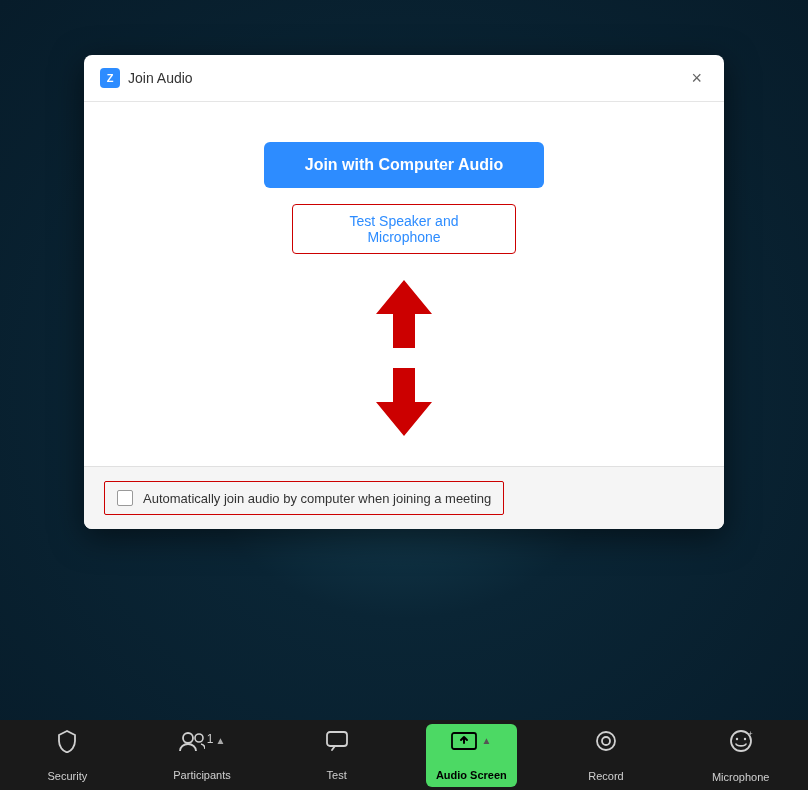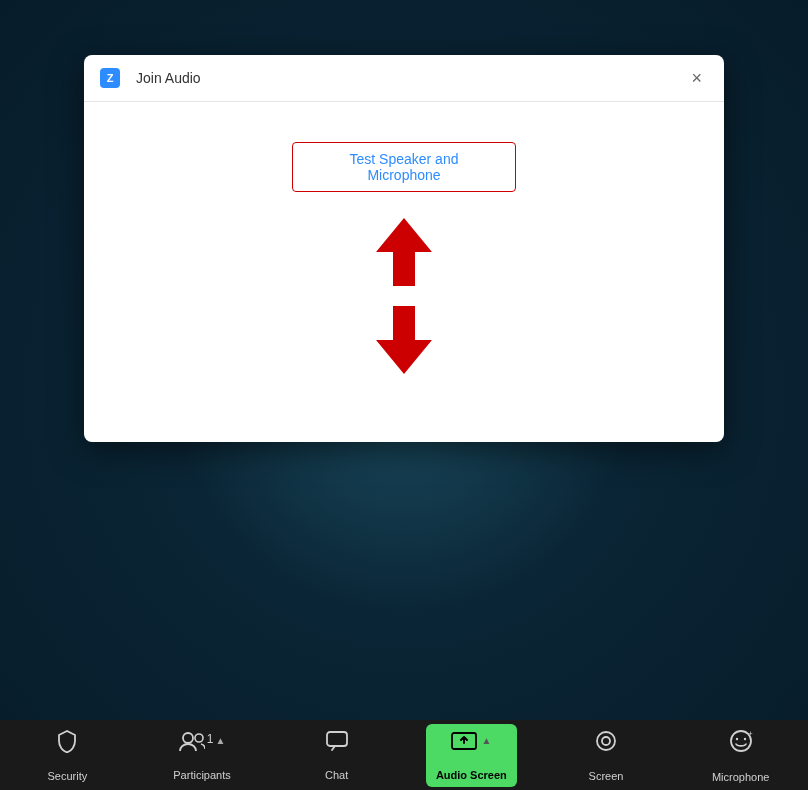--- a/index.html
+++ b/index.html
@@ -64,21 +64,20 @@
       justify-content: center;
       color: white;
       font-size: 11px;
       font-weight: bold;
     }
 
     .dialog-title {
       font-size: 14px;
       color: #333;
       font-weight: 500;
-      margin-left: 8px;
     }
 
     .close-btn {
       background: none;
       border: none;
       font-size: 18px;
       color: #666;
       cursor: pointer;
       line-height: 1;
       padding: 2px 6px;
@@ -228,34 +227,41 @@
 
     <div class="dialog-header">
       <div class="dialog-title-row">
         <div class="zoom-icon">Z</div>
         <span class="dialog-title">Join Audio</span>
       </div>
       <button class="close-btn">×</button>
     </div>
 
     <div class="dialog-body">
+      <button class="join-audio-btn">Join with Computer Audio</button>
       <button class="test-speaker-btn">Test Speaker and Microphone</button>
 
       <div class="arrows-container">
 
         <svg width="56" height="68" viewBox="0 0 56 68">
           <polygon points="28,0 56,34 39,34 39,68 17,68 17,34 0,34" fill="#cc0000"></polygon>
         </svg>
 
         <svg width="56" height="68" viewBox="0 0 56 68">
           <polygon points="28,68 0,34 17,34 17,0 39,0 39,34 56,34" fill="#cc0000"></polygon>
         </svg>
       </div>
     </div>
 
+    <div class="dialog-footer">
+      <div class="footer-outline">
+        <div class="checkbox"></div>
+        <span class="footer-text">Automatically join audio by computer when joining a meeting</span>
+      </div>
+    </div>
   </div>
 </div>
 
 <div class="toolbar">
 
   <div class="toolbar-item">
     <span class="toolbar-icon">
       <svg width="24" height="24" viewBox="0 0 24 24" fill="none">
         <path d="M12 2L4 6v6c0 5.25 3.5 10.15 8 11.35C16.5 22.15 20 17.25 20 12V6L12 2z" stroke="#d0d0d0" stroke-width="1.8" fill="none"></path>
       </svg>
@@ -277,21 +283,21 @@
     <span class="toolbar-item-label">Participants</span>
   </div>
 
   <div class="toolbar-item">
     <span class="toolbar-icon">
       <svg width="24" height="22" viewBox="0 0 24 22" fill="none">
         <rect x="2" y="2" width="20" height="14" rx="3" stroke="#d0d0d0" stroke-width="1.8" fill="none"></rect>
         <path d="M7 20l3-4h2" stroke="#d0d0d0" stroke-width="1.8" fill="none" stroke-linecap="round"></path>
       </svg>
     </span>
-    <span class="toolbar-item-label">Chat</span>
+    <span class="toolbar-item-label">Test</span>
   </div>
 
   <div class="toolbar-item">
     <div class="share-screen-btn" style="display:flex;flex-direction:column;align-items:center;gap:4px;">
       <span class="toolbar-icon" style="display:flex;align-items:center;gap:4px;">
         <svg width="26" height="22" viewBox="0 0 26 22" fill="none">
           <rect x="1" y="3" width="24" height="16" rx="2" stroke="#000" stroke-width="1.8" fill="none"></rect>
           <path d="M13 13V7M13 7l-3 3M13 7l3 3" stroke="#000" stroke-width="2" stroke-linecap="round" stroke-linejoin="round"></path>
         </svg>
         <span style="font-size:10px;color:#555;">▲</span>
@@ -300,21 +306,21 @@
     </div>
   </div>
 
   <div class="toolbar-item">
     <span class="toolbar-icon">
       <svg width="24" height="24" viewBox="0 0 24 24" fill="none">
         <circle cx="12" cy="12" r="9" stroke="#d0d0d0" stroke-width="1.8" fill="none"></circle>
         <circle cx="12" cy="12" r="4" stroke="#d0d0d0" stroke-width="1.8" fill="none"></circle>
       </svg>
     </span>
-    <span class="toolbar-item-label">Screen</span>
+    <span class="toolbar-item-label">Record</span>
   </div>
 
   <div class="toolbar-item">
     <span class="toolbar-icon">
       <svg width="26" height="26" viewBox="0 0 26 26" fill="none">
         <circle cx="13" cy="13" r="10" stroke="#d0d0d0" stroke-width="1.8" fill="none"></circle>
         <circle cx="9" cy="11" r="1.2" fill="#d0d0d0"></circle>
         <circle cx="17" cy="11" r="1.2" fill="#d0d0d0"></circle>
         <path d="M8 16c1 2.5 9 2.5 10 0" stroke="#d0d0d0" stroke-width="1.6" stroke-linecap="round" fill="none"></path>
         <text x="20" y="8" font-size="8" fill="#d0d0d0" font-family="sans-serif">+</text>

